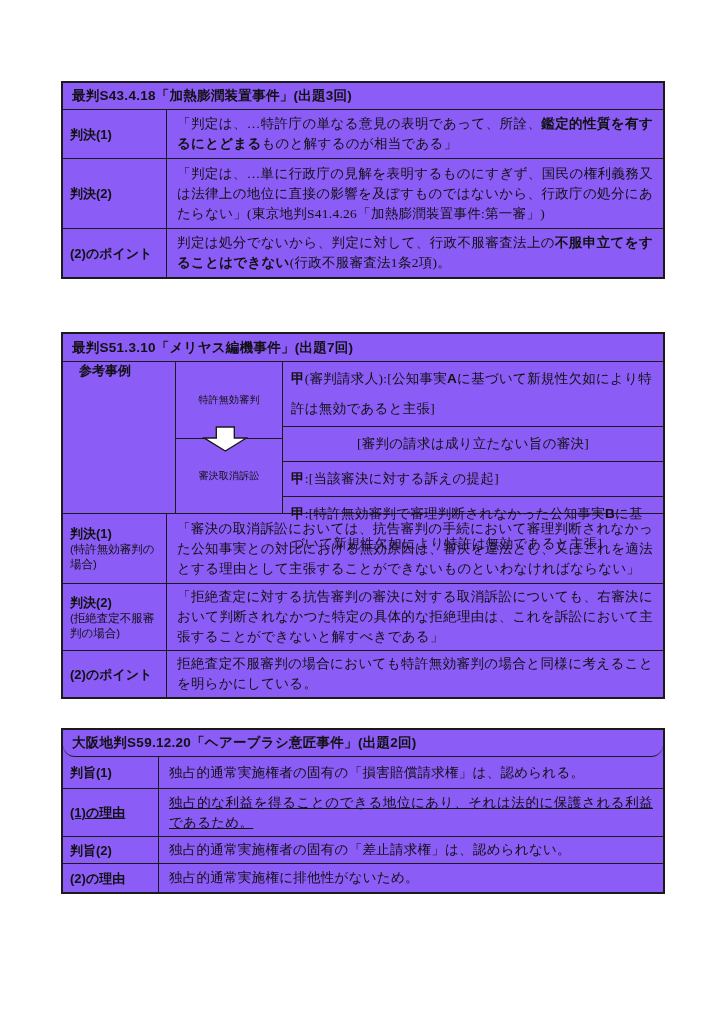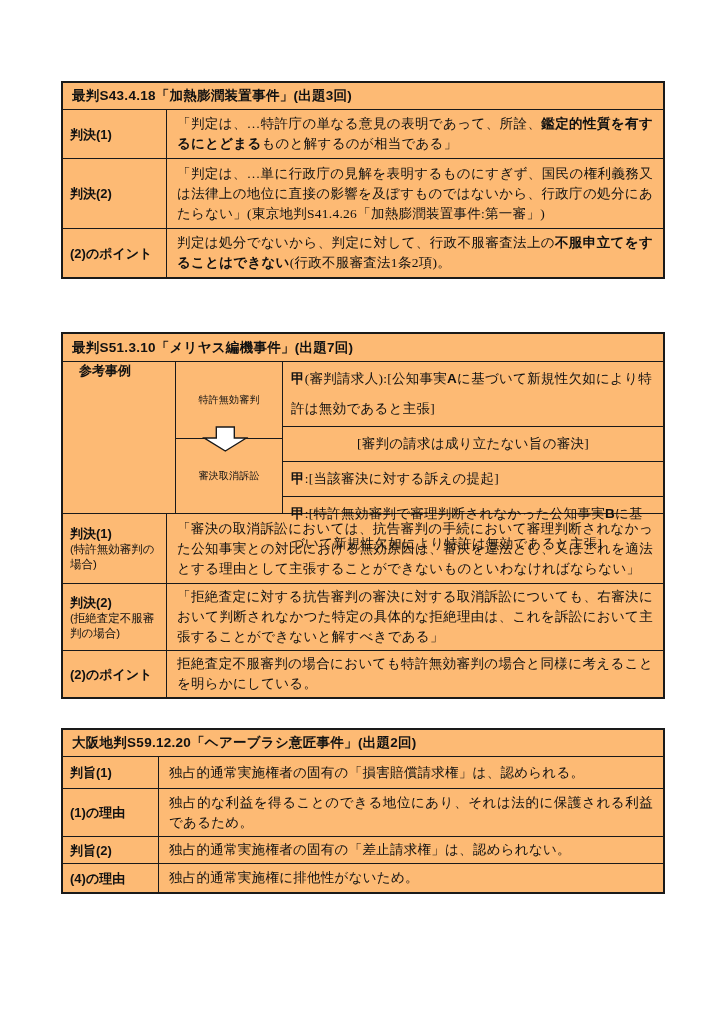--- a/index.html
+++ b/index.html
@@ -1,18 +1,18 @@
 <!DOCTYPE html>
 <html><head>
 <meta charset="utf-8">
 <style>
   html,body{margin:0;padding:0;background:#ffffff;}
   .page{position:relative;width:723px;height:1024px;background:#ffffff;color:#111;
         font-family:"Liberation Serif","DejaVu Serif",serif;}
-  .tbl{position:absolute;left:61px;width:604px;border:2px solid #1a1a1a;box-sizing:border-box;background:#fdba74;}
+  .tbl{position:absolute;left:61px;width:604px;border:2px solid #1a1a1a;box-sizing:border-box;background:#8b5cf6;}
   .thead{display:flex;align-items:center;padding:0 9px;border-bottom:1px solid #1a1a1a;
          font-family:"Liberation Sans","DejaVu Sans",sans-serif;font-weight:700;font-size:13.5px;letter-spacing:.02em;}
   .row{display:flex;border-bottom:1px solid #1a1a1a;box-sizing:border-box;}
   .row:last-child{border-bottom:0;}
   .lbl{flex:0 0 104px;border-right:1px solid #1a1a1a;display:flex;flex-direction:column;justify-content:center;
        align-items:flex-start;padding:3px 7px;box-sizing:border-box;
        font-family:"Liberation Sans","DejaVu Sans",sans-serif;font-weight:700;font-size:13px;line-height:17px;}
   .lbl3{flex:0 0 96px;}
   .sub{font-size:11.5px;line-height:15px;font-weight:400;}
   .cnt{flex:1;display:flex;align-items:center;padding:3px 10px;box-sizing:border-box;
@@ -126,48 +126,48 @@
       <div class="lbl">
           <span>(2)のポイント</span>
         </div>
       <div class="cnt">
           <p><span>拒絶査定不服審判の場合においても特許無効審判の場合と同様に考えることを明らかにしている。</span></p>
         </div>
     </div>
   </section>
 
   <section class="tbl" style="top:728px;">
-    <div class="thead" style="height:26px;">大阪地判S59.12.20「ヘアーブラシ意匠事件」(出題2回)</div>
+    <div class="thead" style="height:26px;border-radius:12px;">大阪地判S59.12.20「ヘアーブラシ意匠事件」(出題2回)</div>
     <div class="row" style="min-height:32px;">
       <div class="lbl lbl3">
           <span>判旨(1)</span>
         </div>
       <div class="cnt">
           <p><span>独占的通常実施権者の固有の「損害賠償請求権」は、認められる。</span></p>
         </div>
     </div>
-    <div class="row" style="min-height:48px;">
+    <div class="row" style="min-height:48px;text-decoration:underline;">
       <div class="lbl lbl3">
           <span>(1)の理由</span>
         </div>
       <div class="cnt">
           <p><span>独占的な利益を得ることのできる地位にあり、それは法的に保護される利益であるため。</span></p>
         </div>
     </div>
     <div class="row" style="min-height:25px;">
       <div class="lbl lbl3">
           <span>判旨(2)</span>
         </div>
       <div class="cnt">
           <p><span>独占的通常実施権者の固有の「差止請求権」は、認められない。</span></p>
         </div>
     </div>
     <div class="row" style="min-height:28px;">
       <div class="lbl lbl3">
-          <span>(4)の理由</span>
+          <span>(2)の理由</span>
         </div>
       <div class="cnt">
           <p><span>独占的通常実施権に排他性がないため。</span></p>
         </div>
     </div>
   </section>
 
 </div>
 
 </body></html>

